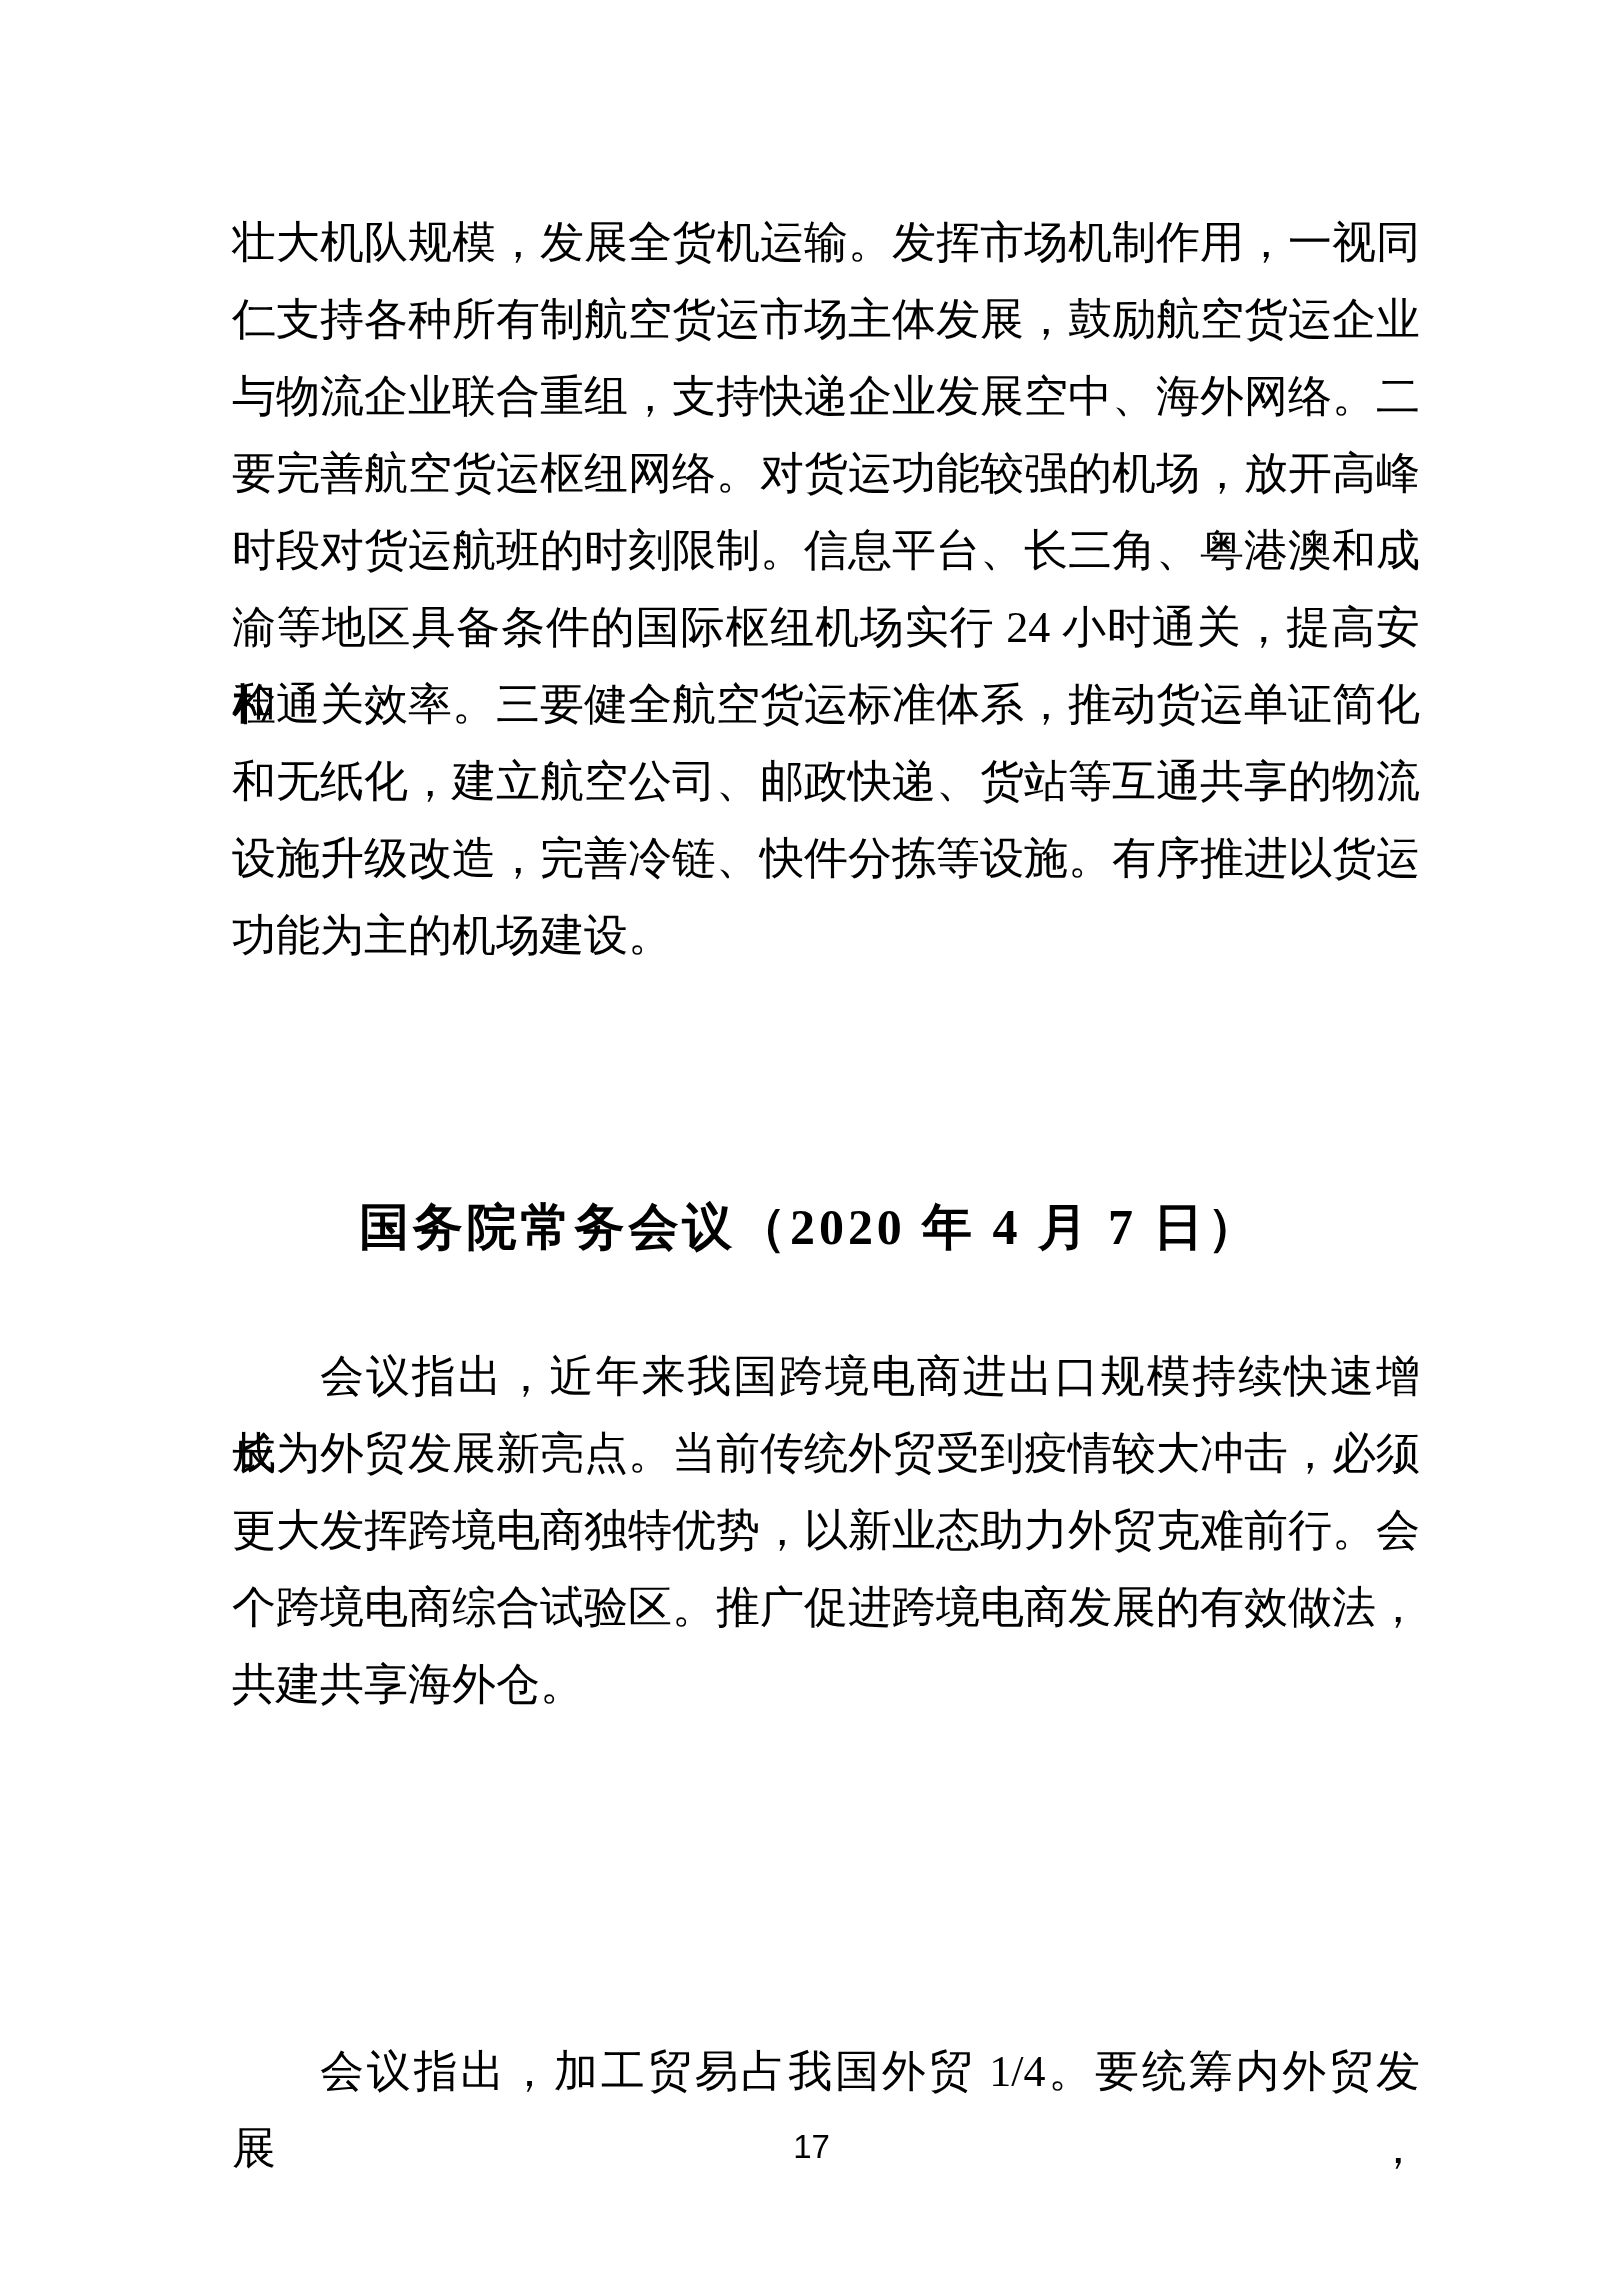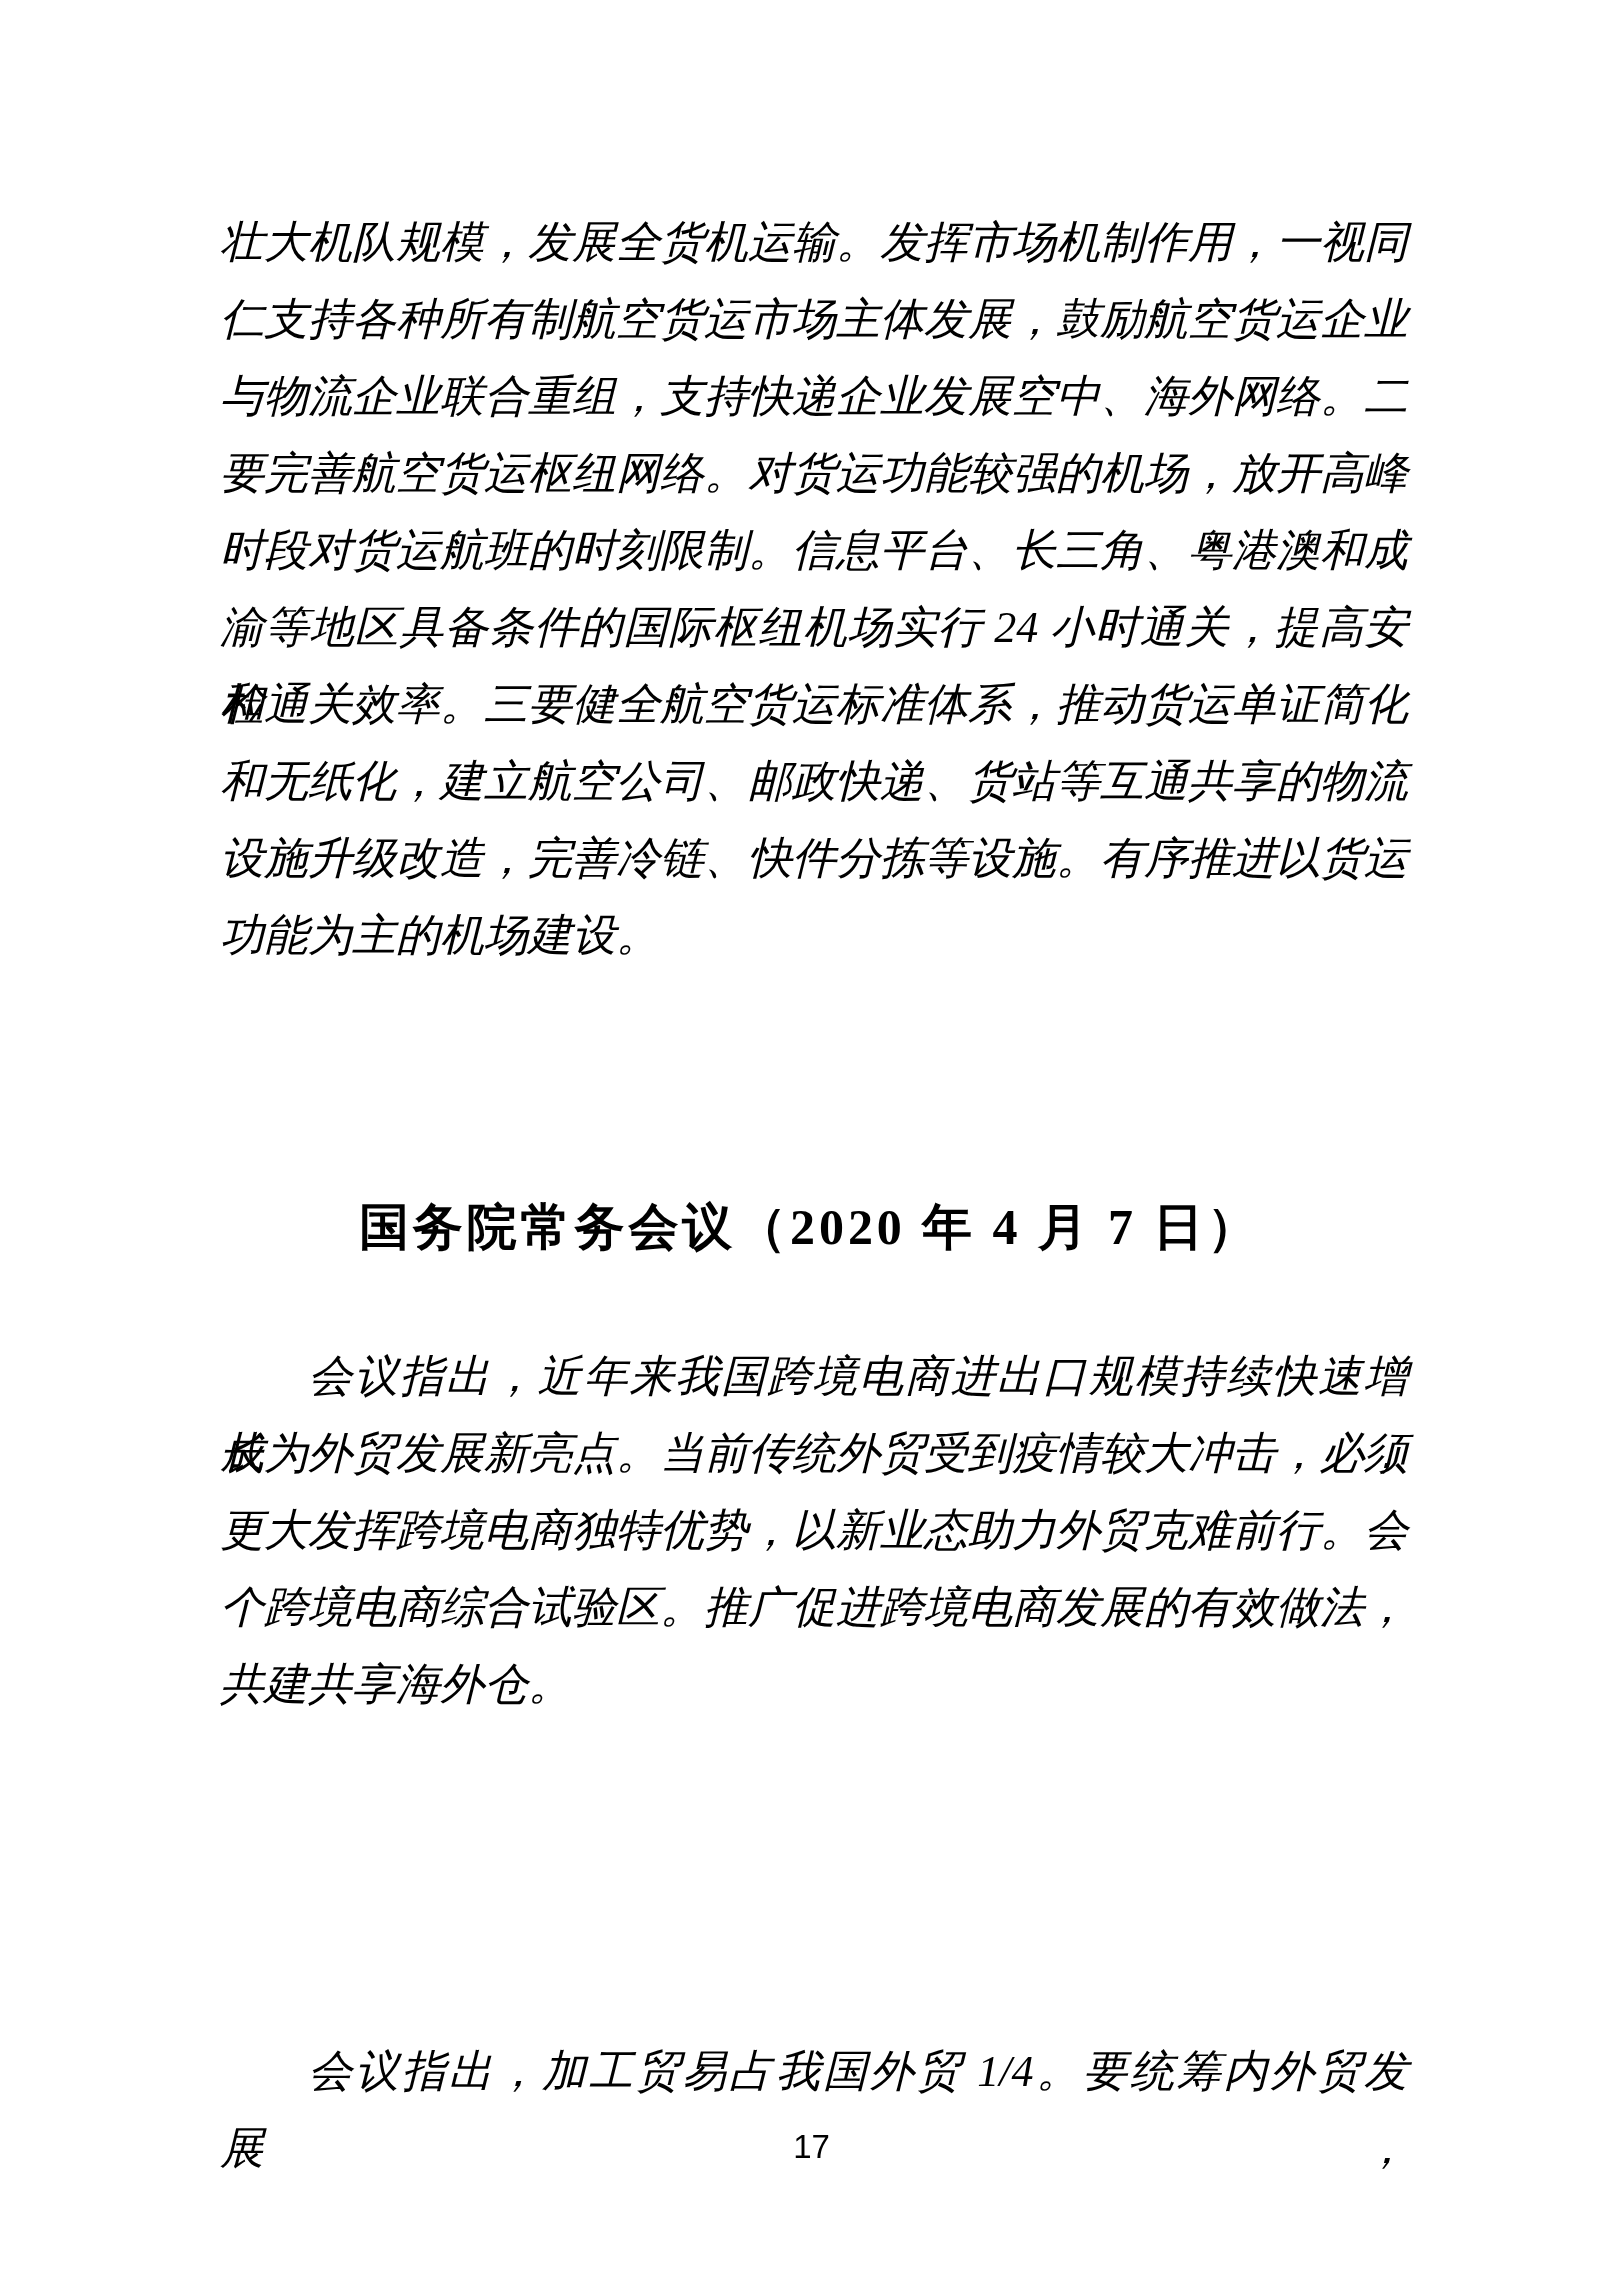--- a/index.html
+++ b/index.html
@@ -10,23 +10,22 @@
   body {
     position: relative;
     width: 1623px;
     height: 2295px;
     font-family: "Liberation Serif", serif;
     color: #000000;
     overflow: hidden;
   }
   .textblock {
     position: absolute;
-    left: 220px;
+    left: 232px;
     width: 1188px;
-    font-style: italic;
   }
   .line {
     font-size: 44px;
     height: 77px;
     line-height: 77px;
     text-align: justify;
     text-align-last: justify;
     white-space: normal;
   }
   .line.nostretch {

